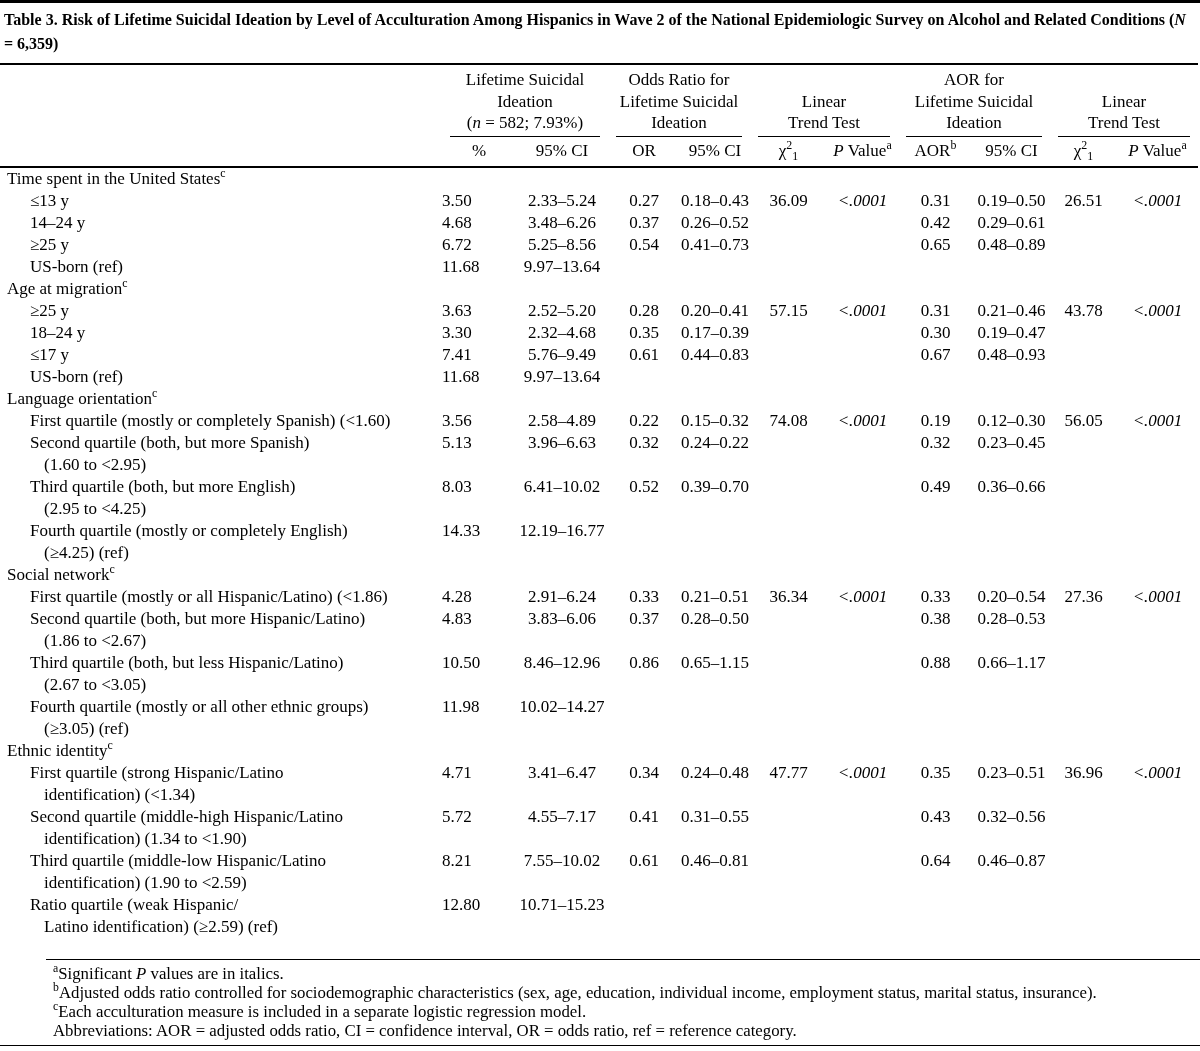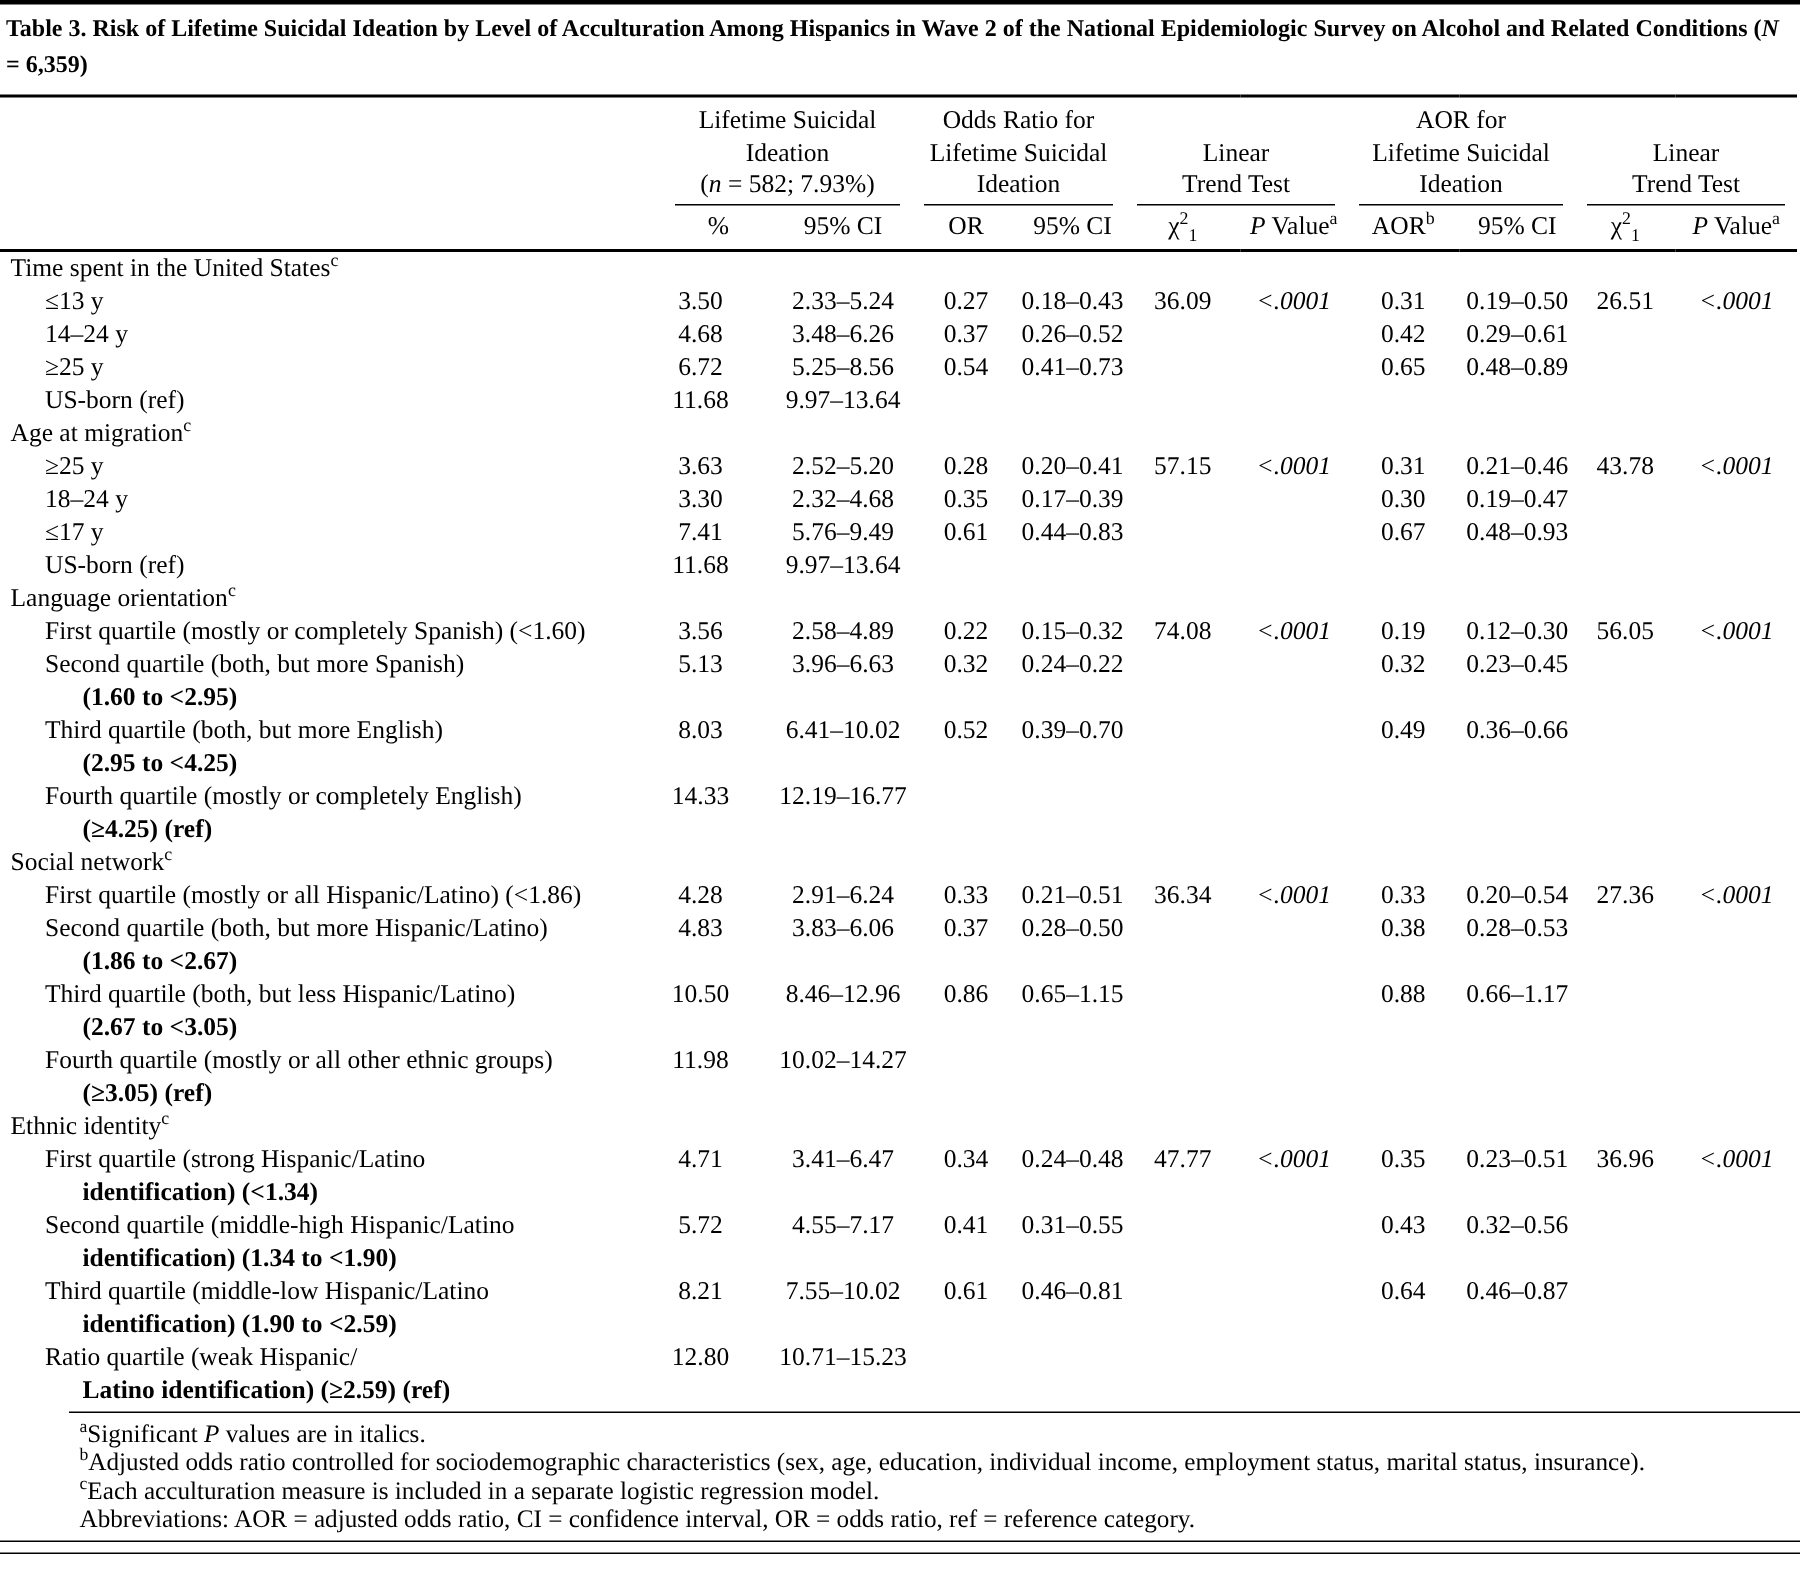--- a/index.html
+++ b/index.html
@@ -18,21 +18,21 @@
     line-height: 24px;
     padding: 5px 6px 7px 4px;
   }
 
   table {
     width: 975px;
     border-collapse: collapse;
     table-layout: fixed;
     border-top: 2px solid #000;
     font-size: 17px;
-    margin-bottom: 3px;
+    margin-bottom: 21px;
   }
   th, td { padding: 0; font-weight: normal; }
 
   sup, sub { font-size: 70%; line-height: 0; }
   i { font-style: italic; }
 
   
   #group-row th { vertical-align: bottom; padding-top: 4px; }
   .grp { border-bottom: 1.5px solid #000; margin: 0 8px; padding-bottom: 2px; }
   .grp-line { text-align: center; line-height: 21.5px; white-space: nowrap; }
@@ -43,23 +43,23 @@
     text-align: center;
     padding: 4px 0 5px 0;
     white-space: nowrap;
   }
 
   
   tbody td { line-height: 22px; vertical-align: top; }
   td.section { padding-left: 7px; white-space: nowrap; }
   td.stub { padding: 0; }
   .l1 { padding-left: 30px; white-space: nowrap; }
-  .l2 { padding-left: 55px; white-space: nowrap; font-weight: bold; }
+  .l2 { padding-left: 44px; white-space: nowrap; }
   td.num { text-align: center; white-space: nowrap; }
-  td.c0 { text-align: center; padding-right: 24px; }
+  td.c0 { text-align: left; padding-right: 24px; }
 
   
   .footnotes {
     border-top: 1.5px solid #000;
     padding: 4px 8px 5px 7px;
     font-size: 16.8px;
     line-height: 19px;
     margin-left: 46px;
   }
   .fn { margin: 0; padding-left: 10px; text-indent: -10px; }

